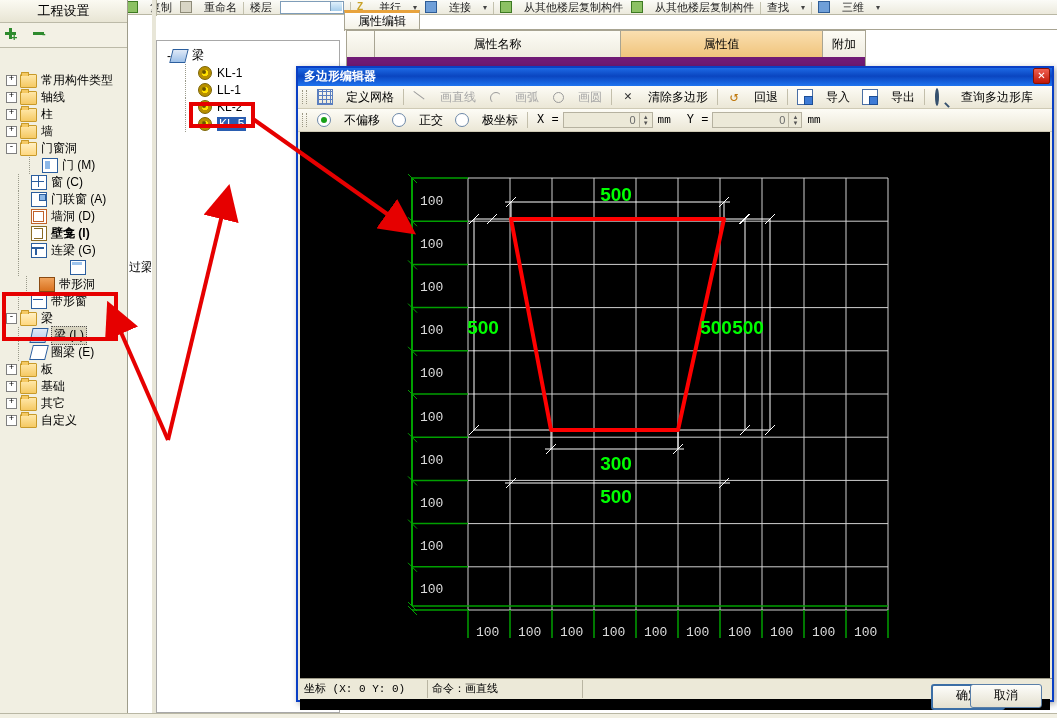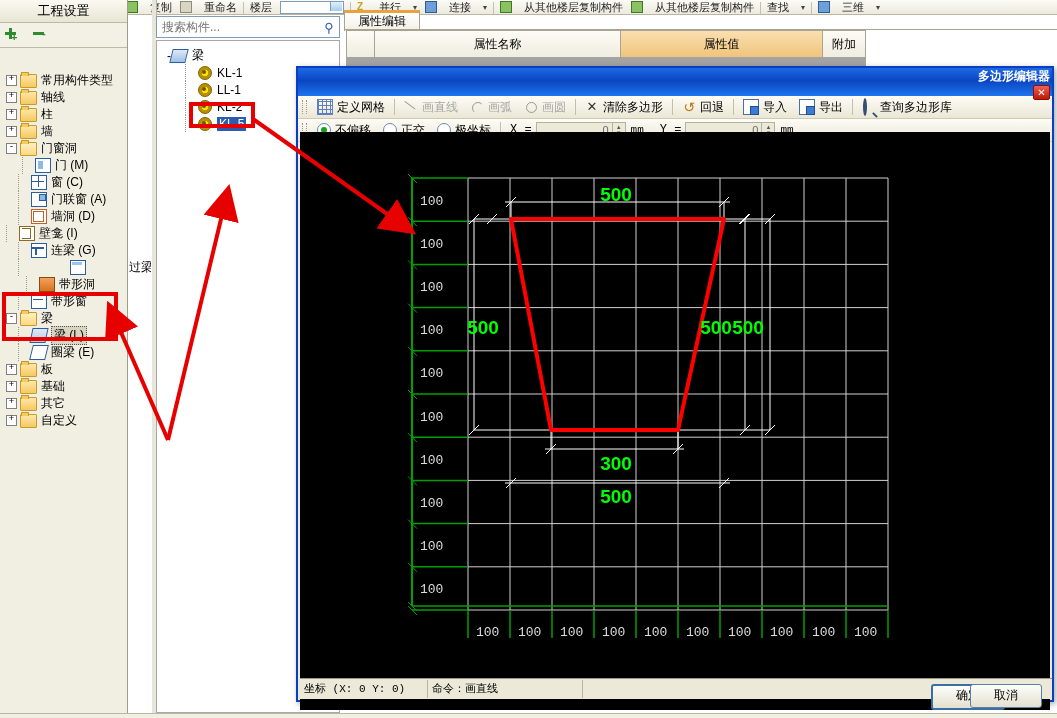--- a/index.html
+++ b/index.html
@@ -139,56 +139,55 @@
   
   #prop-panel{position:absolute;left:344px;top:10px;width:713px;height:58px;}
   #prop-tab{
     position:absolute;left:0;top:0;height:18px;min-width:58px;padding:0 8px;
     background:linear-gradient(#fff,#f3f0e3);border:1px solid #a8a492;border-bottom:none;
     border-top:3px solid #e8a33d;font-size:12px;line-height:16px;text-align:center;
   }
   #prop-tabstrip{position:absolute;left:0;top:17px;width:713px;height:2px;border-bottom:1px solid #a8a492;}
   #prop-grid{
     position:absolute;left:2px;top:20px;width:520px;height:38px;
-    border:1px solid #a8a492;display:flex;box-sizing:border-box;background:#a3a3a3;
+    border:1px solid #a8a492;display:flex;box-sizing:border-box;background:#701a75;
   }
   .pcol{
     border-right:1px solid #a8a492;height:26px;line-height:26px;text-align:center;font-size:12px;
     background:linear-gradient(#fdfcf5,#efece0);box-sizing:border-box;
   }
   .pcol.c0{width:28px;}
   .pcol.c1{width:246px;}
   .pcol.c2{width:202px;background:linear-gradient(#fadfb0,#f0c47c);}
   .pcol.c3{width:42px;border-right:none;}
 
   
   #dialog{
     position:absolute;left:296px;top:66px;width:758px;height:636px;
     border:2px solid #0a3fc4;background:#ece9d8;box-sizing:border-box;
     box-shadow:2px 2px 6px rgba(0,0,0,.35);
   }
   #dlg-title{
-    height:28px;background:linear-gradient(#1d6ae5,#0a45c0 45%,#1f74ef);
-    color:#fff;font-size:12px;font-weight:bold;display:flex;align-items:flex-end;
+    height:18px;background:linear-gradient(#1d6ae5,#0a45c0 45%,#1f74ef);
+    color:#fff;font-size:12px;font-weight:bold;display:flex;align-items:flex-start;
     padding:0 2px 0 6px;
-    flex-direction:column;
   }
   #dlg-title .t{flex:1;}
   #dlg-close{
     width:15px;height:14px;background:linear-gradient(#f06050,#c01808);
     border:1px solid #8c1000;color:#fff;font-size:10px;font-weight:bold;
     text-align:center;line-height:13px;border-radius:2px;
   }
   .dlg-tb{
     height:22px;background:linear-gradient(#fdfcf6,#ebe7d6);
     border-bottom:1px solid #cfcab5;display:flex;align-items:center;
     padding-left:4px;white-space:nowrap;font-size:12px;
   }
   .grip{width:3px;height:14px;border-left:1px dotted #9b9784;border-right:1px dotted #9b9784;margin-right:4px;}
-  .tbbtn{display:flex;align-items:center;gap:4px;padding:1px 6px;color:#000;}
+  .tbbtn{display:flex;align-items:center;gap:13px;padding:1px 6px;color:#000;font-family:Liberation Mono, monospace;}
   .tbbtn.disabled{color:#a6a6a6;}
   .tbsep{width:1px;height:16px;background:#c3bfab;margin:0 3px;}
   .ico{width:14px;height:14px;flex:0 0 auto;position:relative;}
   .ico-grid{
     background:
       repeating-linear-gradient(0deg,#5b7fbf 0 1px,transparent 1px 4px),
       repeating-linear-gradient(90deg,#5b7fbf 0 1px,transparent 1px 4px);
     border:1px solid #5b7fbf;
   }
   .ico-line:after{
@@ -348,41 +347,41 @@
       <div class="tnode" style="padding-left: 6px;">
         <span class="expander">+</span>
         <span class="folder"></span>
         <span class="tlabel">墙</span>
       </div>
       <div class="tnode" style="padding-left: 6px;">
         <span class="expander">-</span>
         <span class="folder open"></span>
         <span class="tlabel">门窗洞</span>
       </div>
-      <div class="tnode" style="padding-left: 22px; text-align: right;">
+      <div class="tnode" style="padding-left: 29px; text-align: right;">
         <span class="dots"></span>
         <span class="leafico li-door"></span>
         <span class="tlabel">门 (M)</span>
       </div>
       <div class="tnode" style="padding-left: 18px;">
         <span class="dots"></span>
         <span class="leafico li-win"></span>
         <span class="tlabel">窗 (C)</span>
       </div>
       <div class="tnode" style="padding-left: 18px;">
         <span class="dots"></span>
         <span class="leafico li-dw"></span>
         <span class="tlabel">门联窗 (A)</span>
       </div>
       <div class="tnode" style="padding-left: 18px;">
         <span class="dots"></span>
         <span class="leafico li-hole"></span>
         <span class="tlabel">墙洞 (D)</span>
       </div>
-      <div class="tnode" style="padding-left: 6px;">
+      <div class="tnode" style="padding-left: 18px; font-weight: bold;">
         <span class="dots"></span>
         <span class="leafico li-niche"></span>
         <span class="tlabel">壁龛 (I)</span>
       </div>
       <div class="tnode" style="padding-left: 18px;">
         <span class="dots"></span>
         <span class="leafico li-lbeam"></span>
         <span class="tlabel">连梁 (G)</span>
       </div>
       <div class="tnode" style="padding-left: 18px; gap: 39px;">
@@ -433,24 +432,20 @@
       <div class="tnode" style="padding-left: 6px;">
         <span class="expander">+</span>
         <span class="folder"></span>
         <span class="tlabel">自定义</span>
       </div>
     </div>
 </div>
 <div id="vsep"></div>
 
 <div id="comp-panel">
-  <div id="search-box">
-    <input id="search-input" type="text" placeholder="搜索构件..." style="">
-    <span id="search-icon">⚲</span>
-  </div>
   <div id="comp-tree">
     <div class="cnode" style="padding-left:4px;">
       <span class="expander">-</span>
       <span class="cbeamico"></span>
       <span class="tlabel">梁</span>
     </div>
     <div id="comp-items">
         <div class="cnode" style="padding-left: 22px;">
           <span class="dots"></span>
           <span class="gear"></span>

